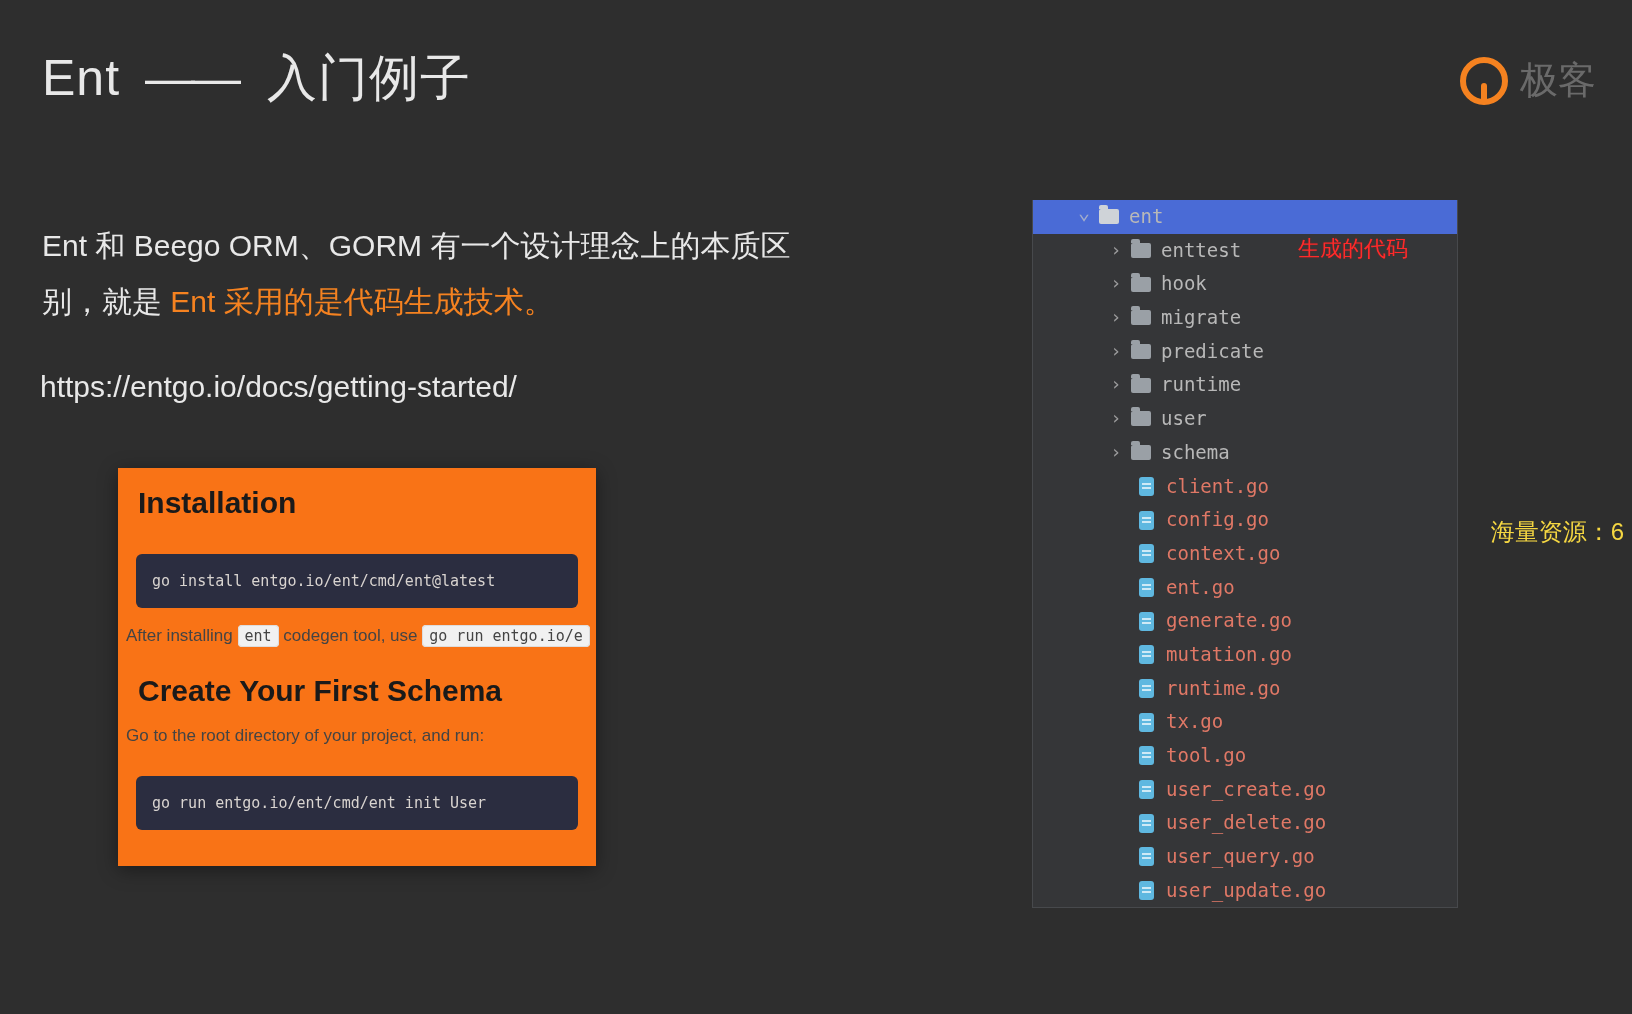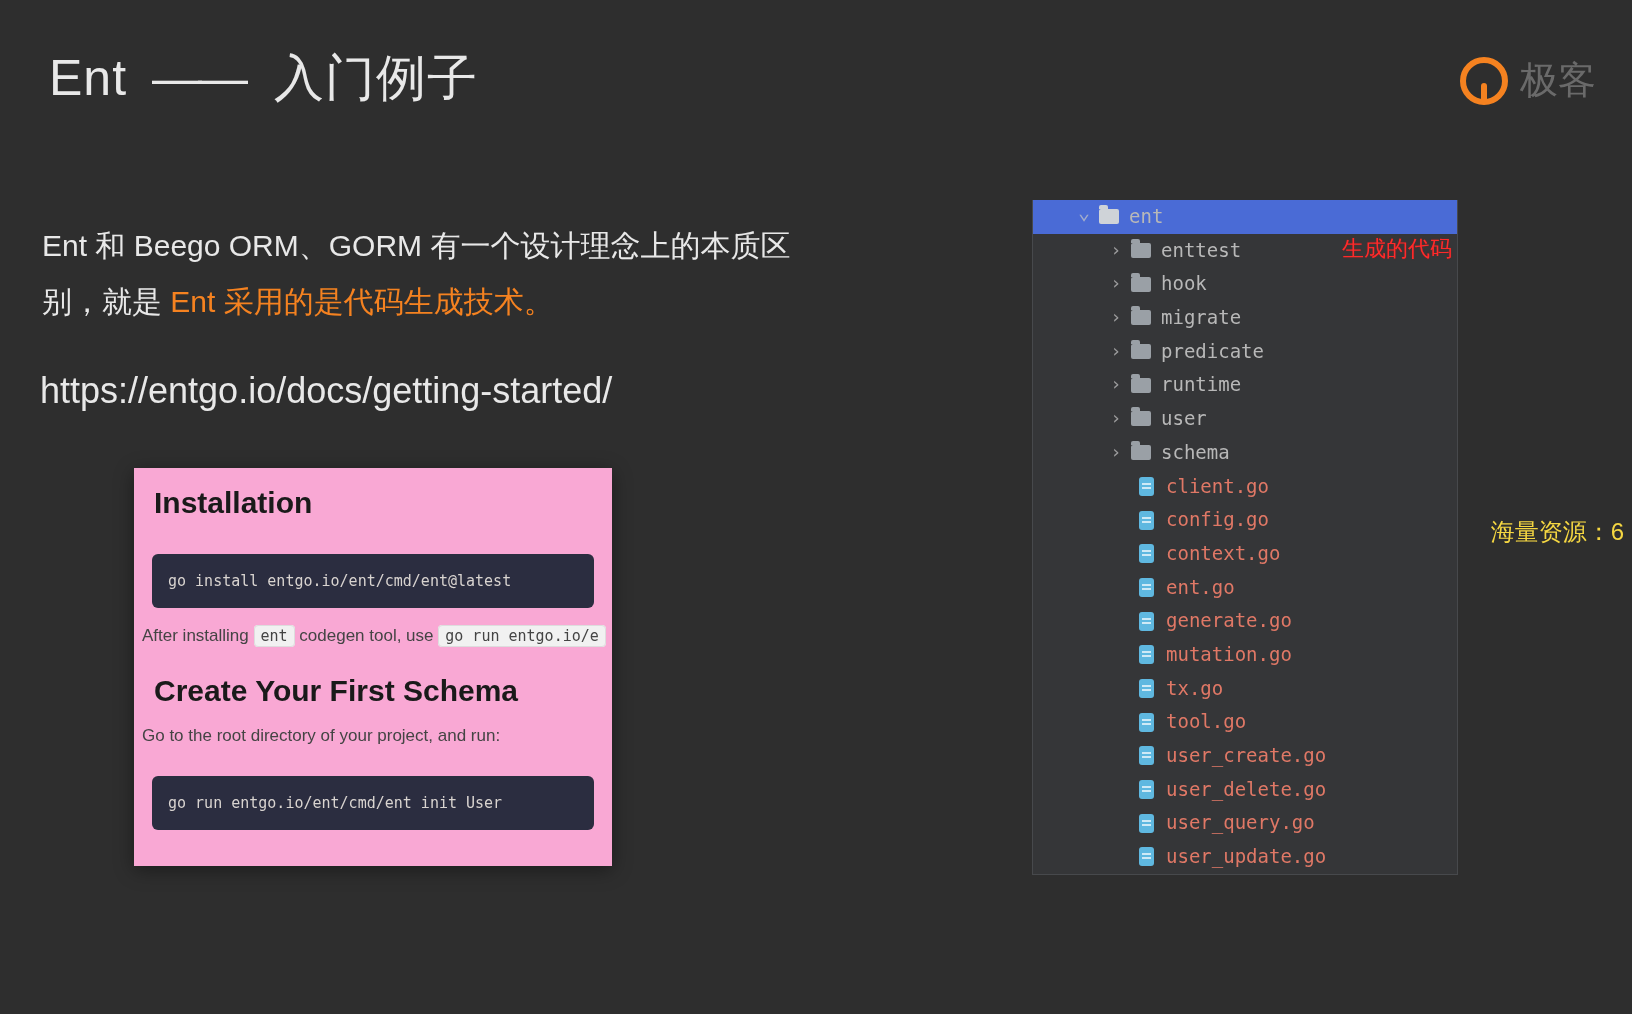--- a/index.html
+++ b/index.html
@@ -12,21 +12,20 @@
     position: relative;
     overflow: hidden;
   }
   .title {
     position: absolute;
     top: 45px;
     left: 42px;
     font-size: 50px;
     font-weight: 400;
     letter-spacing: 1px;
-    margin-left: 7px;
   }
   .title .dash { letter-spacing: -4px; margin: 0 15px 0 10px; }
   .logo {
     position: absolute;
     top: 55px;
     right: 36px;
     display: flex;
     align-items: center;
     gap: 12px;
   }
@@ -52,29 +51,29 @@
     left: 42px;
     font-size: 30px;
     line-height: 1.85;
     width: 780px;
   }
   .paragraph .highlight { color: #f58220; }
   .link {
     position: absolute;
     top: 370px;
     left: 40px;
-    font-size: 36px;
+    font-size: 30px;
     color: #e8e8e8;
   }
   .doc-card {
     position: absolute;
     top: 468px;
-    left: 134px;
+    left: 118px;
     width: 478px;
-    background: #f9a8d4;
+    background: #f97316;
     color: #1a1a1a;
     padding: 18px 0 22px 0;
     box-shadow: 0 4px 18px rgba(0,0,0,0.4);
   }
   .doc-card h2 {
     font-size: 30px;
     font-weight: 700;
     padding: 0 20px 14px 20px;
   }
   .doc-card .code-block {
@@ -173,21 +172,20 @@
   .go-name { color: #e07866; }
   .folder-name { color: #b8b8b8; }
   .annotation {
     position:absolute;
     top: 234px;
     left: 1298px;
     color: #ff2a2a;
     font-size: 22px;
     font-weight: 500;
     text-shadow: 0 0 2px rgba(255,0,0,0.3);
-    margin-left: 44px;
   }
   .watermark {
     position:absolute;
     top: 516px;
     right: 8px;
     color: #f5d742;
     font-size: 24px;
   }
 </style>
 </head>
@@ -303,20 +301,25 @@
         <span class="go-name">generate.go</span>
       </div>
       <div class="tree-row">
         <span class="indent3"></span>
         <span class="file-icon"></span>
         <span class="go-name">mutation.go</span>
       </div>
       <div class="tree-row">
         <span class="indent3"></span>
         <span class="file-icon"></span>
+        <span class="go-name">runtime.go</span>
+      </div>
+      <div class="tree-row">
+        <span class="indent3"></span>
+        <span class="file-icon"></span>
         <span class="go-name">tx.go</span>
       </div>
       <div class="tree-row">
         <span class="indent3"></span>
         <span class="file-icon"></span>
         <span class="go-name">tool.go</span>
       </div>
       <div class="tree-row">
         <span class="indent3"></span>
         <span class="file-icon"></span>

